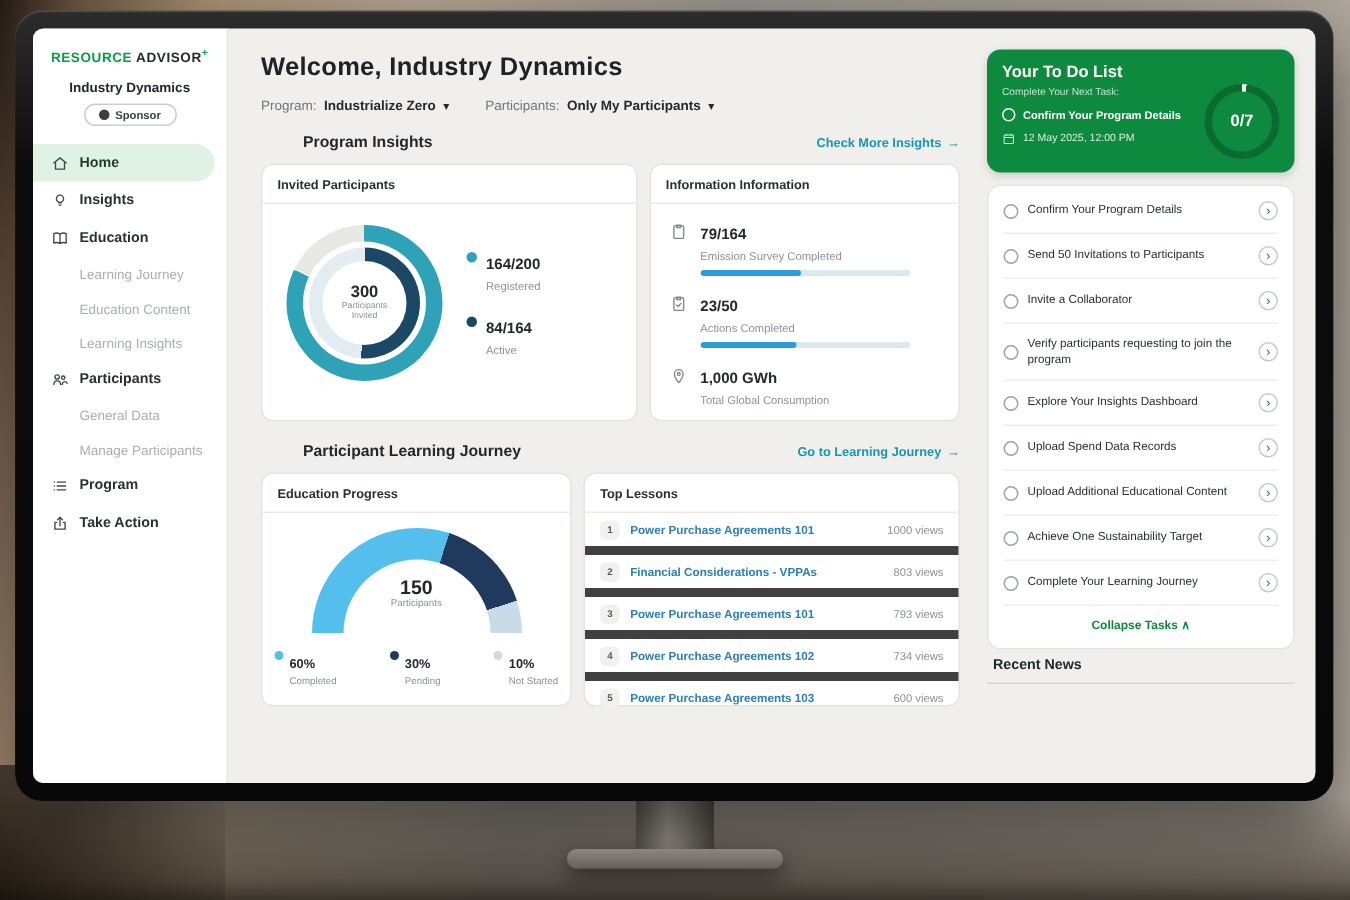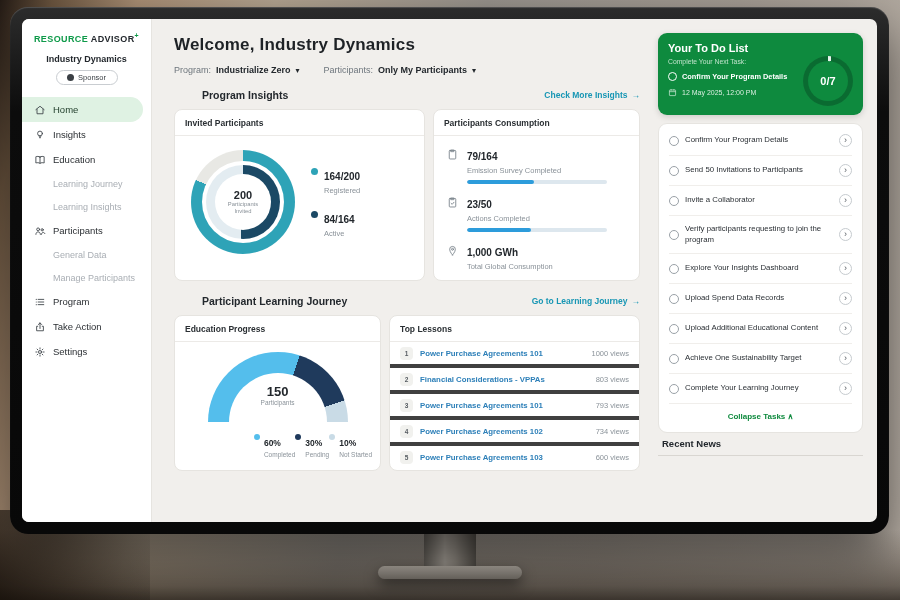--- a/index.html
+++ b/index.html
@@ -26,25 +26,25 @@
 
   
   .sidebar { position:absolute; left:0; top:0; width:130px; height:100%;
     background:#fff; border-right:1px solid #E6E4E0; }
   .logo { text-align:center; padding-top:13px; font-size:9px; font-weight:bold; letter-spacing:.4px; }
   .logo .lg { color:#0E9A49; }
   .logo .ld { color:#23282D; }
   .logo .lp { color:#0E9A49; font-size:7px; }
   .org-name { text-align:center; margin-top:10px; font-size:9px; font-weight:bold; color:#23282D; }
   .sponsor-badge { margin:6px auto 0; width:62px; height:15px; border:1px solid #C9CDD1; border-radius:8px;
-    display:flex; align-items:center; justify-content:center; gap:4px; font-size:7.5px; color:#3A3F44; cursor:pointer; }
+    display:flex; align-items:center; justify-content:center; gap:4px; font-size:7.5px; color:#3A3F44; cursor:pointer;font-weight:bold; }
   .badge-dot { width:7px; height:7px; border-radius:50%; background:#3A3F44; }
   .nav { margin-top:12px; }
   .nav-item { display:flex; align-items:center; gap:7px; height:25px; padding:0 0 0 12px;
-    font-size:9.5px; font-weight:normal; color:#2B2F33; cursor:pointer; }
+    font-size:9.5px; font-weight:bold; color:#2B2F33; cursor:pointer; }
   .nav-item.sub { height:23px; padding-left:31px; font-weight:normal; color:#A9AEB4; font-size:9px; }
   .nav-item.active { background:#DFF2E3; border-radius:0 13px 13px 0; margin-right:8px; color:#1E3B28; }
   .ic { width:12px; height:12px; flex:0 0 12px; stroke:#42474D; fill:none; stroke-width:1.2; stroke-linecap:round; stroke-linejoin:round; }
 
   
   .main { position:absolute; left:130px; top:0; width:500px; height:100%; padding:16px 12px 0 22px; }
   .page-title { font-size:17px; font-weight:bold; color:#1E2226; letter-spacing:.2px; }
   .filters { display:flex; gap:24px; margin-top:10px; }
   .filter { display:flex; align-items:center; gap:5px; cursor:pointer; }
   .f-label { font-size:9px; color:#6E767D; }
@@ -81,28 +81,28 @@
   .bar { width:140px; height:4px; border-radius:2px; background:#DDE7EE; margin-top:5px; overflow:hidden; }
   .bar-fill { height:100%; border-radius:2px; background:#2D9CDB; }
 
   .card-edu { width:208px; height:156px; }
   .gauge-clip { position:relative; width:140px; height:70px; margin:10px auto 0; overflow:hidden; }
   .g-arc { position:absolute; left:0; top:0; width:140px; height:140px; border-radius:50%; }
   .g-hole { position:absolute; left:21px; top:21px; width:98px; height:98px; border-radius:50%; background:#fff; }
   .g-center { position:absolute; left:0; right:0; top:32px; text-align:center; }
   .g-val { font-size:13px; font-weight:bold; color:#23282D; }
   .g-lab { font-size:6.5px; color:#8A9299; }
-  .edu-legend { display:flex; justify-content:flex-end; padding:10px 8px 0; }
+  .edu-legend { display:flex; justify-content:space-between; padding:10px 8px 0; }
   .el-item { display:flex; gap:4px; }
   .el-dot { width:6px; height:6px; border-radius:50%; margin-top:2px; }
   .el-val { font-size:8.5px; font-weight:bold; color:#23282D; }
   .el-lab { font-size:6.5px; color:#8A9299; margin-top:1px; }
 
   .card-lessons { width:252px; height:156px; }
-  .lesson-row { display:flex; align-items:center; gap:7px; padding:4.5px 10px; border-bottom:4px solid #404040; cursor:pointer; }
+  .lesson-row { display:flex; align-items:center; gap:7px; padding:4.5px 10px; border-bottom:6px solid #404040; cursor:pointer; }
   .lesson-row:last-child { border-bottom:none; }
   .rank-chip { width:13px; height:13px; border-radius:4px; background:#F1F1EE; color:#555B61;
     font-size:6.5px; font-weight:bold; display:flex; align-items:center; justify-content:center; }
   .lesson-title { flex:1; font-size:7.8px; font-weight:bold; color:#2C7FB8; }
   .lesson-views { font-size:7.5px; color:#8A9299; }
 
   
   .rightpanel { position:absolute; left:630px; top:0; width:225px; height:100%; padding:14px 14px 0 6px; }
   .todo-card { background:#0E8A3E; border-radius:9px; padding:9px 10px; display:flex; justify-content:space-between;
     box-shadow:0 2px 6px rgba(0,0,0,.15); }
@@ -168,20 +168,23 @@
       <div class="nav-item">
         <svg class="ic" viewBox="0 0 16 16">
               <path d="M8 4C6.2 3 4 3 2.5 3.6V12c1.5-.6 3.7-.6 5.5.4 1.8-1 4-1 5.5-.4V3.6C12 3 9.8 3 8 4zM8 4v8.4"></path>
             </svg>
         <span>Education</span>
       </div>
       <div class="nav-item sub">
         <span>Learning Journey</span>
       </div>
       <div class="nav-item sub">
+        <span>Education Content</span>
+      </div>
+      <div class="nav-item sub">
         <span>Learning Insights</span>
       </div>
       <div class="nav-item">
         <svg class="ic" viewBox="0 0 16 16">
               <circle cx="5.5" cy="5.8" r="1.9"></circle>
               <circle cx="10.9" cy="6.4" r="1.5"></circle>
               <path d="M2.5 12.5c0-2 1.3-3.3 3-3.3s3 1.3 3 3.3M9.9 12.5c.2-1.6 1.1-2.6 2.4-2.6 1 0 1.8.6 2.1 1.6"></path>
             </svg>
         <span>Participants</span>
       </div>
@@ -198,27 +201,20 @@
               <circle cx="3" cy="8" r=".7" fill="#42474D" stroke="none"></circle>
               <circle cx="3" cy="11.5" r=".7" fill="#42474D" stroke="none"></circle>
             </svg>
         <span>Program</span>
       </div>
       <div class="nav-item">
         <svg class="ic" viewBox="0 0 16 16">
               <path d="M5 7H3.5v6h9V7H11M8 10V2.5M5.8 4.7 8 2.5l2.2 2.2"></path>
             </svg>
         <span>Take Action</span>
-      </div>
-      <div class="nav-item">
-        <svg class="ic" viewBox="0 0 16 16">
-              <circle cx="8" cy="8" r="2"></circle>
-              <path d="M8 2.5V4M8 12v1.5M2.5 8H4M12 8h1.5M4.1 4.1l1.1 1.1M10.8 10.8l1.1 1.1M11.9 4.1l-1.1 1.1M5.2 10.8l-1.1 1.1"></path>
-            </svg>
-        <span>Settings</span>
       </div>
     </nav>
   </aside>
 
   <main class="main">
     <h1 class="page-title">Welcome, Industry Dynamics</h1>
 
     <div class="filters">
       <div class="filter">
         <span class="f-label">Program:</span>
@@ -242,21 +238,21 @@
 
     <div class="cards">
       <div class="card card-invited">
         <div class="card-title">Invited Participants</div>
         <div class="invited-body">
           <div class="donut">
             <div class="d-outer" style="background: conic-gradient(rgb(46, 163, 183) 0deg, rgb(46, 163, 183) 82%, rgb(232, 232, 228) 0deg);"></div>
             <div class="d-mid"></div>
             <div class="d-inner" style="background: conic-gradient(rgb(27, 73, 101) 0deg, rgb(27, 73, 101) 51%, rgb(227, 236, 241) 0deg);"></div>
             <div class="d-hole">
-              <span class="d-val">200</span>
+              <span class="d-val">300</span>
               <span class="d-lab">Participants Invited</span>
             </div>
           </div>
           <div class="legend-v">
             <div class="lg-item">
               <span class="lg-dot" style="background: rgb(46, 163, 183);"></span>
               <span>
                 <span class="lg-val">164/200</span>
                 <div class="lg-lab">Registered</div>
               </span>
@@ -266,21 +262,21 @@
               <span>
                 <span class="lg-val">84/164</span>
                 <div class="lg-lab">Active</div>
               </span>
             </div>
           </div>
         </div>
       </div>
 
       <div class="card card-info">
-        <div class="card-title">Participants Consumption</div>
+        <div class="card-title">Information Information</div>
         <div class="info-row">
           <svg class="info-ic" viewBox="0 0 16 16">
                 <rect x="4" y="3" width="8" height="10.5" rx="1"></rect>
                 <path d="M6.3 2.5h3.4v2H6.3z"></path>
               </svg>
           <span>
             <span class="info-val">79/164</span>
             <div class="info-lab">Emission Survey Completed</div>
             <div class="bar">
                   <div class="bar-fill" style="width: 48%;"></div>

